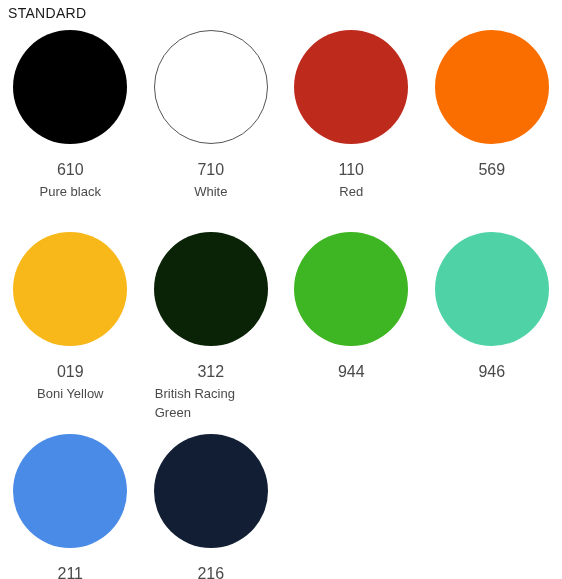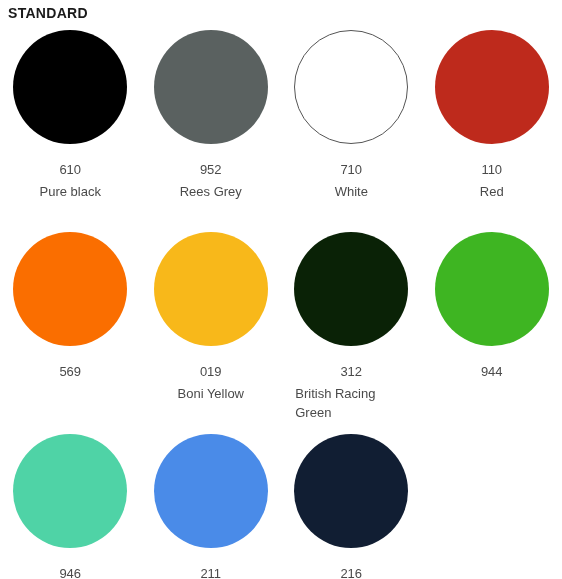--- a/index.html
+++ b/index.html
@@ -10,21 +10,21 @@
     width: 562px;
     height: 579px;
     background: #ffffff;
     font-family: "Liberation Sans", "DejaVu Sans", sans-serif;
     overflow: hidden;
     position: relative;
   }
 
   .section-title {
     font-size: 14px;
-    font-weight: bold;
+    font-weight: normal;
     color: #1a1a1a;
     letter-spacing: 0.3px;
     margin: 5px 0 0 8px;
     line-height: 16px;
   }
 
   .swatch-grid {
     display: grid;
     grid-template-columns: repeat(4, 1fr);
     grid-template-rows: repeat(3, 202px);
@@ -48,21 +48,21 @@
     flex: 0 0 auto;
   }
 
   .swatch-disc.outlined {
     border: 1px solid #555555;
     width: 112px;
     height: 112px;
   }
 
   .swatch-code {
-    font-size: 13px;
+    font-size: 16px;
     color: #4a4a4a;
     margin-top: 18px;
     line-height: 16px;
     text-align: center;
   }
 
   .swatch-name {
     font-size: 13px;
     color: #4a4a4a;
     margin-top: 4px;
@@ -74,25 +74,20 @@
 </head>
 <body>
 
 <h2 class="section-title">STANDARD</h2>
 
 <div class="swatch-grid">
     <div class="swatch-cell">
       <div class="swatch-disc" style="background: rgb(0, 0, 0);"></div>
       <div class="swatch-code">610</div>
       <div class="swatch-name">Pure black</div>
-    </div>
-    <div class="swatch-cell">
-      <div class="swatch-disc" style="background: rgb(90, 97, 96);"></div>
-      <div class="swatch-code">952</div>
-      <div class="swatch-name">Rees Grey</div>
     </div>
     <div class="swatch-cell">
       <div class="swatch-disc outlined" style="background: rgb(255, 255, 255);"></div>
       <div class="swatch-code">710</div>
       <div class="swatch-name">White</div>
     </div>
     <div class="swatch-cell">
       <div class="swatch-disc" style="background: rgb(190, 42, 28);"></div>
       <div class="swatch-code">110</div>
       <div class="swatch-name">Red</div>

